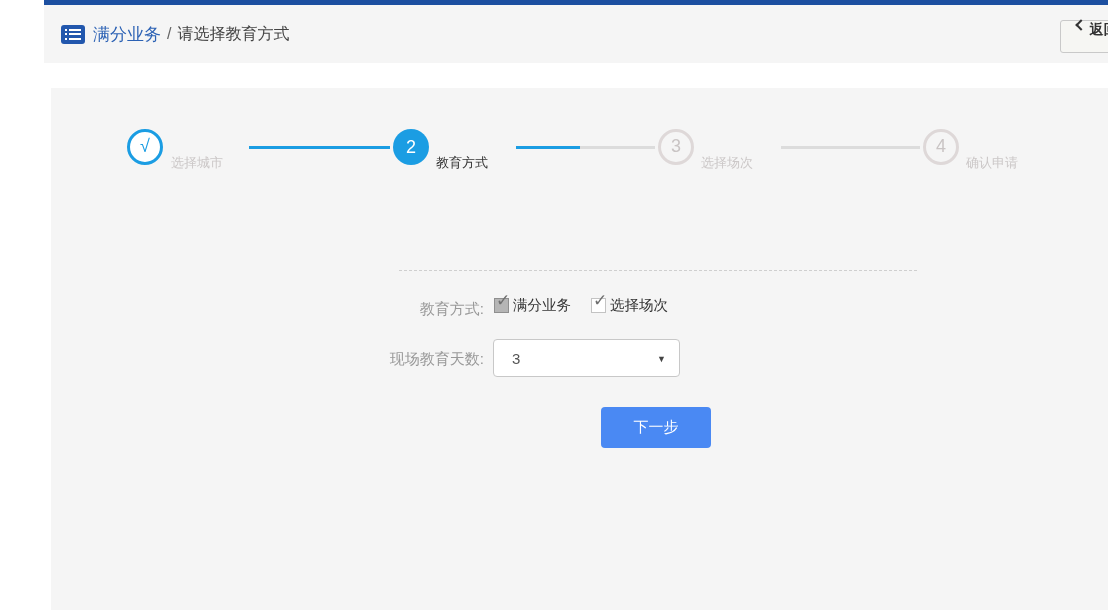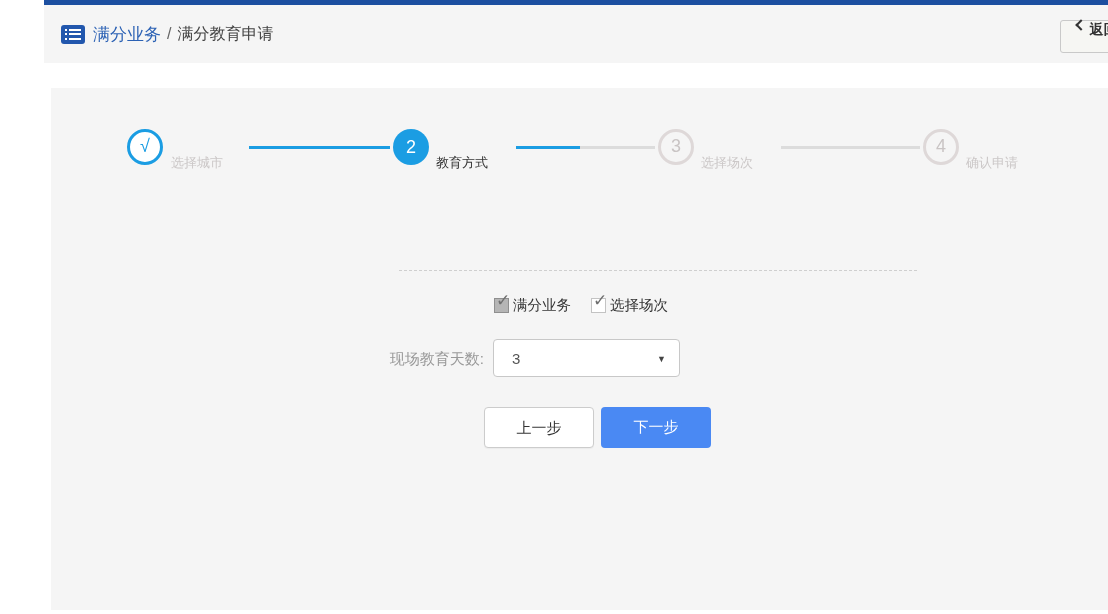--- a/index.html
+++ b/index.html
@@ -94,21 +94,21 @@
               <span class="bar"></span>
             </span>
           <span class="row">
               <span class="dot"></span>
               <span class="bar"></span>
             </span>
         </span>
       </span>
       <span class="brand-link">满分业务</span>
       <span class="crumb-sep">/</span>
-      <span class="page-title">满分教育申请</span>
+      <span class="page-title">请选择教育方式</span>
     </div>
     <div class="back-button">
       <span class="chevron-left-icon"></span>
       <span class="back-label">返回</span>
     </div>
   </div>
 
   <div class="main-panel"></div>
 
   <div class="step-circle done s1-circle">
@@ -129,20 +129,21 @@
   <div class="step-label pending s3-label">选择场次</div>
   <div class="connector c-pending conn3"></div>
 
   <div class="step-circle pending s4-circle">
     <span>4</span>
   </div>
   <div class="step-label pending s4-label">确认申请</div>
 
   <div class="form-divider"></div>
 
+  <div class="row-label edu-label">教育方式:</div>
   <div class="checkbox-group">
     <span class="cb-item">
       <span class="cb-box disabled-checked">
         <span class="cb-check">✓</span>
       </span>
       <span class="cb-label">满分业务</span>
     </span>
     <span class="cb-item">
       <span class="cb-box checked">
         <span class="cb-check">✓</span>
@@ -150,16 +151,15 @@
       <span class="cb-label">选择场次</span>
     </span>
   </div>
 
   <div class="row-label days-label">现场教育天数:</div>
   <div class="days-select">
     <span class="days-value">3</span>
     <span class="dropdown-arrow-icon">▼</span>
   </div>
 
-  <div class="btn btn-prev">上一步</div>
   <div class="btn btn-next">下一步</div>
 
 </div>
 
 </body></html>

